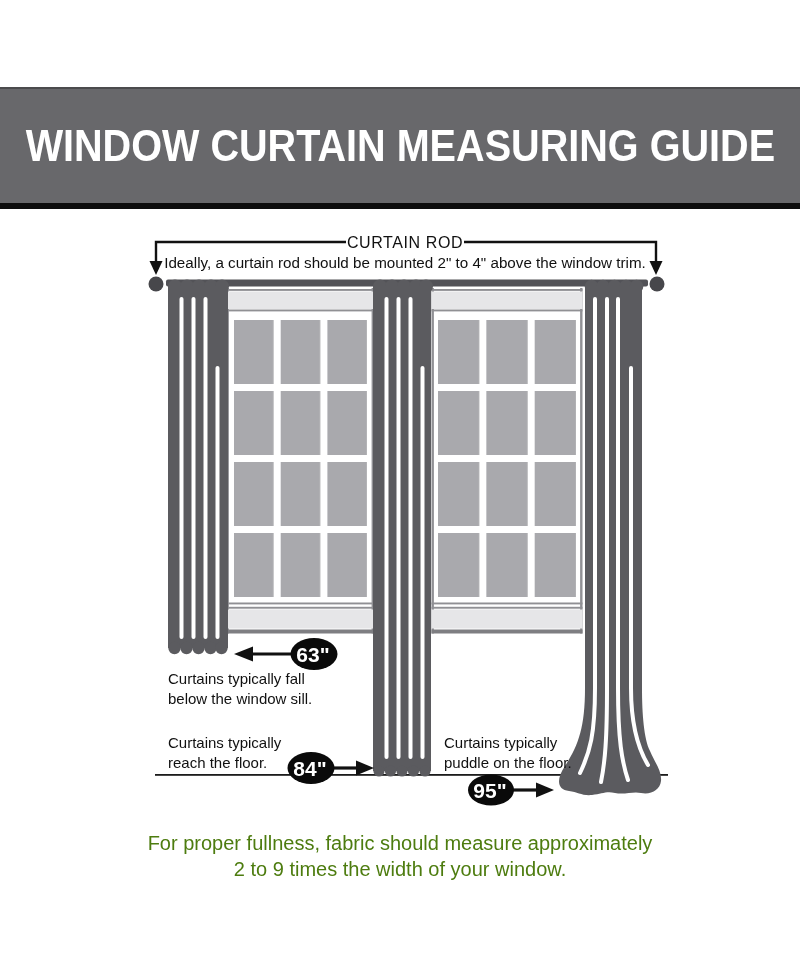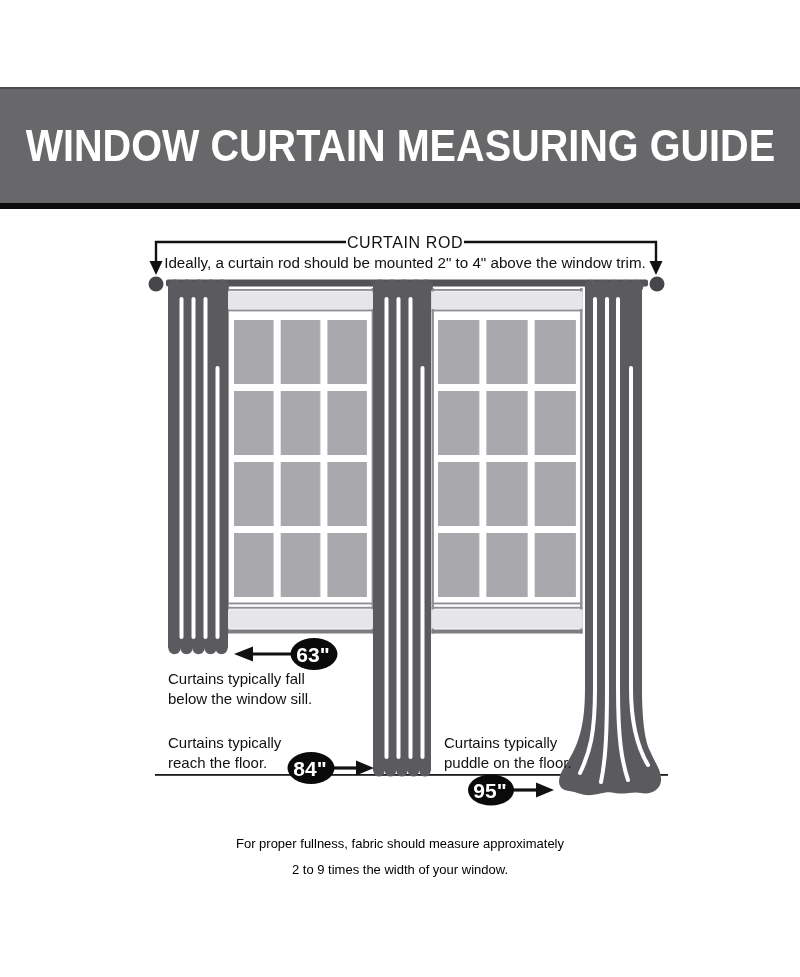--- a/index.html
+++ b/index.html
@@ -12,21 +12,21 @@
     background:#68686b;border-top:2px solid #4b4b4d;border-bottom:6px solid #0d0d0d;
     display:flex;align-items:center;justify-content:center;
   }
   .banner-title{
     color:#ffffff;font-weight:bold;font-size:44px;letter-spacing:0px;
     transform:scaleX(.9);white-space:nowrap;
   }
   .diagram{position:absolute;left:0;top:208px;}
   .footer{
     position:absolute;left:0;top:831px;width:800px;text-align:center;
-    color:#000000;font-size:13px;line-height:25.5px;
+    color:#4d7c0f;font-size:20px;line-height:25.5px;
   }
   
   text{font-family:"Liberation Sans", sans-serif;fill:#111111;}
   .lbl{font-size:15px;}
   .rod-title{font-size:16px;letter-spacing:.6px;}
   .rod-note{font-size:15.2px;}
   .badge-txt{font-size:21px;font-weight:bold;fill:#ffffff;}
   .curtain{fill:#5b5b5f;}
   .pleat{stroke:#ffffff;stroke-width:4;stroke-linecap:round;fill:none;}
   .frame{fill:#909094;}

